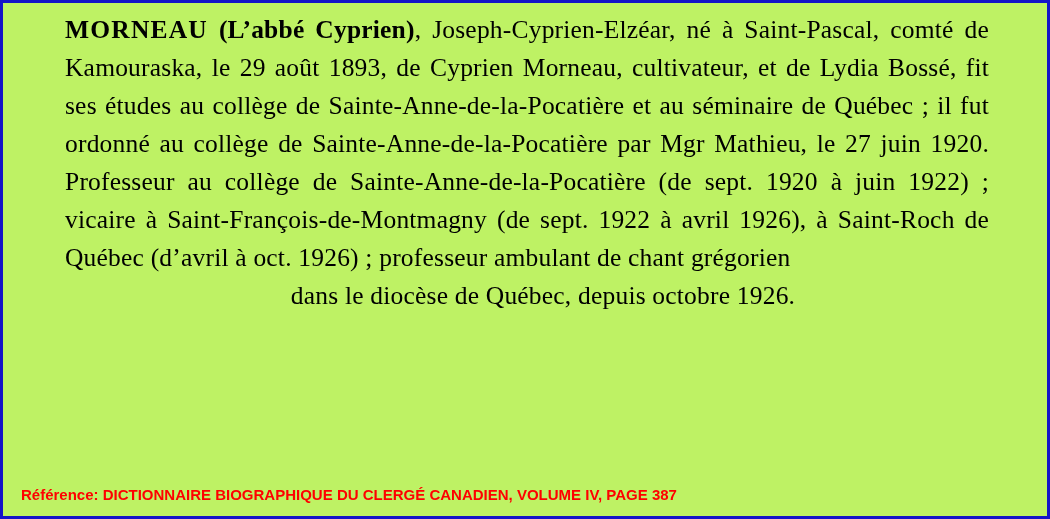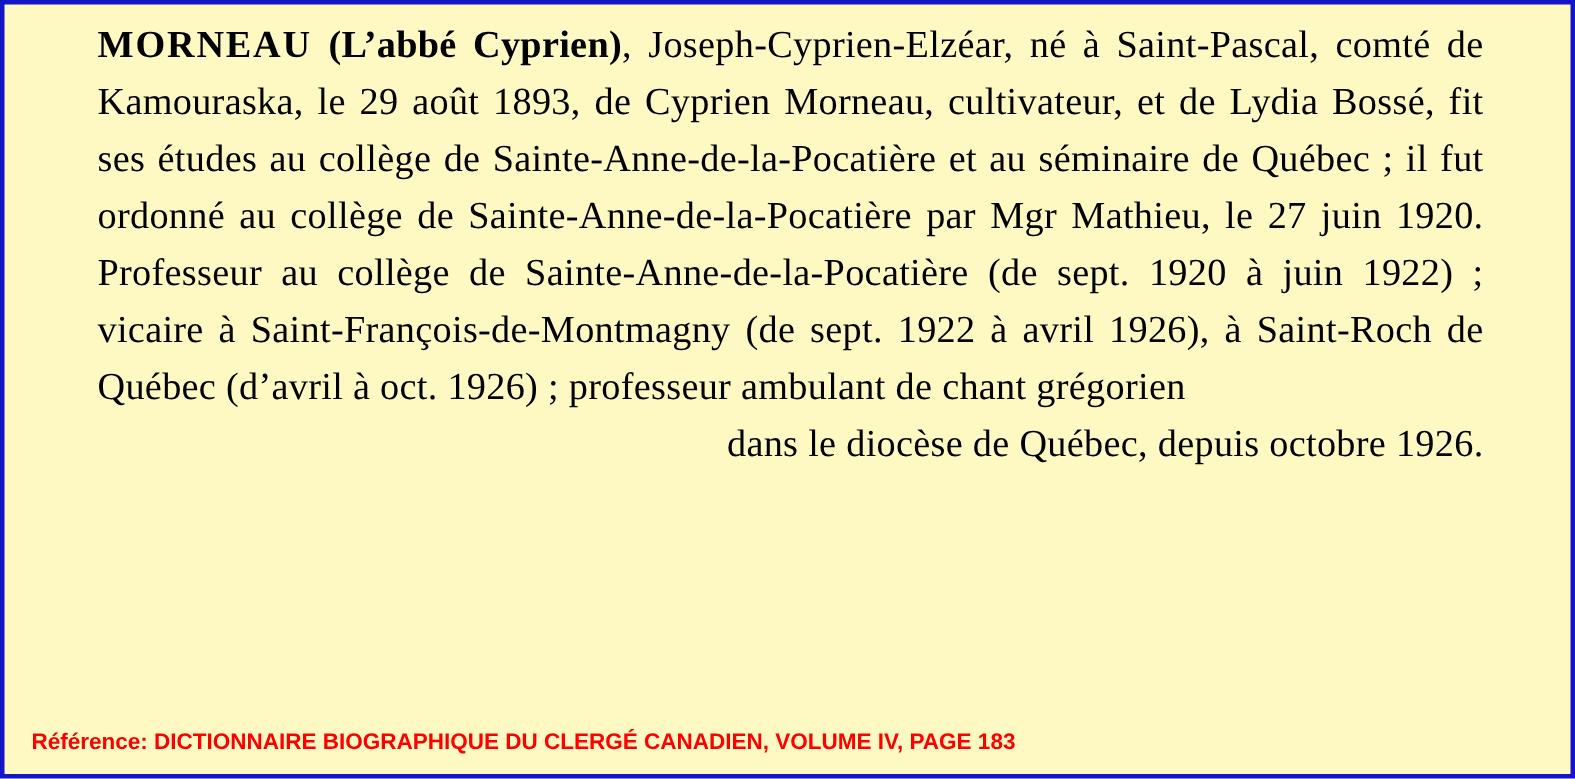--- a/index.html
+++ b/index.html
@@ -12,21 +12,21 @@
     background: #ffffff;
     font-family: "Liberation Serif", serif;
     overflow: hidden;
   }
   .page {
     position: relative;
     width: 1050px;
     height: 519px;
     box-sizing: border-box;
     border: 3px solid #1414c8;
-    background: #fef9c3;
+    background: #bef264;
     overflow: hidden;
   }
   .entry {
     position: absolute;
     left: 0;
     right: 0;
     top: 0;
     padding: 8px 58px 0 62px;
     box-sizing: border-box;
   }
@@ -41,21 +41,21 @@
     margin: 0;
   }
   .entry-body .headword {
     font-weight: bold;
     letter-spacing: 1.2px;
   }
   .entry-body .headword-sub {
     font-weight: bold;
   }
   .entry-body .lastline {
-    text-align: right;
+    text-align: center;
     display: block;
     margin-left: 32px;
   }
   .reference {
     position: absolute;
     left: 18px;
     bottom: 10px;
     right: 18px;
     color: #ff0000;
     font-family: "Liberation Sans", sans-serif;
@@ -74,16 +74,16 @@
 </head>
 <body>
 
 <div class="page">
 
   <div class="entry">
     <p class="entry-body"><span class="headword">MORNEAU</span> <span class="headword-sub">(L’abbé Cyprien)</span><span>, Joseph-Cyprien-Elzéar, né à Saint-Pascal, comté de Kamouraska, le 29 août 1893, de Cyprien Morneau, cultivateur, et de Lydia Bossé, fit ses études au collège de Sainte-Anne-de-la-Pocatière et au séminaire de Québec ; il fut ordonné au collège de Sainte-Anne-de-la-Pocatière par Mgr Mathieu, le 27 juin 1920. Professeur au collège de Sainte-Anne-de-la-Pocatière (de sept. 1920 à juin 1922) ; vicaire à Saint-François-de-Montmagny (de sept. 1922 à avril 1926), à Saint-Roch de Québec (d’avril à oct. 1926) ; professeur ambulant de chant grégorien</span><span class="lastline">dans le diocèse de Québec, depuis octobre 1926.</span></p>
   </div>
 
   <div class="reference">
-    <div>Référence: DICTIONNAIRE BIOGRAPHIQUE DU CLERGÉ CANADIEN, VOLUME IV, PAGE 183</div>
+    <div>Référence: DICTIONNAIRE BIOGRAPHIQUE DU CLERGÉ CANADIEN, VOLUME IV, PAGE 387</div>
   </div>
 
 </div>
 
 </body></html>

